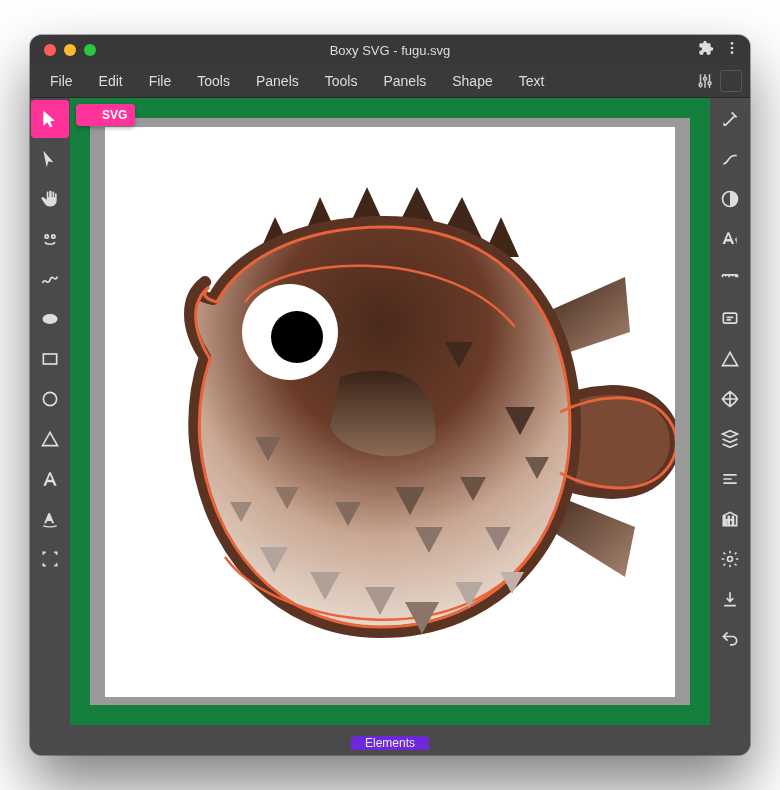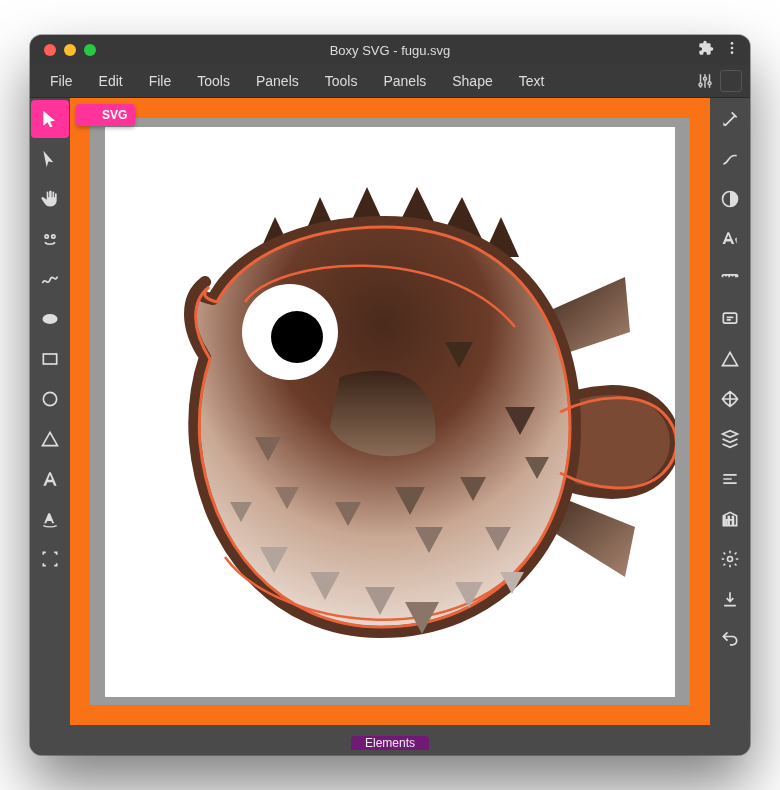--- a/index.html
+++ b/index.html
@@ -66,21 +66,21 @@
   .tool-btn {
     width: 38px; height: 38px;
     display: flex; align-items: center; justify-content: center;
     color: #ddd;
     border-radius: 4px;
     margin: 0 auto;
     cursor: default;
   }
   .tool-btn.active { background: #ff3399; color: #fff; }
   .tool-btn svg { width: 20px; height: 20px; }
-  .canvas-area { flex: 1; position: relative; background: #f97316; padding: 20px; }
+  .canvas-area { flex: 1; position: relative; background: #15803d; padding: 20px; }
   .svg-badge {
     position: absolute; top: 6px; left: 6px;
     background: #ff3399; color: #fff;
     font-size: 12px; font-weight: 600;
     padding: 4px 8px; border-radius: 4px;
     display: flex; align-items: center; gap: 5px;
     box-shadow: 0 2px 4px rgba(0,0,0,0.3);
   }
   .svg-badge svg { width: 13px; height: 13px; }
   .canvas {
@@ -88,21 +88,21 @@
     display: flex; align-items: center; justify-content: center;
   }
   .artboard {
     width: 570px; height: 570px; background: #fff;
   }
   .footer {
     height: 30px; background: #4a4a4a;
     display: flex; align-items: center; justify-content: center;
   }
   .footer-tab {
-    background: #701a75; color: #eee;
+    background: #6d28d9; color: #eee;
     padding: 0 14px;
     border-radius: 4px 4px 0 0;
     font-size: 12px;
     position: relative; top: 3px; text-align: right;
   }
 </style>
 </head>
 <body>
 
 <div class="window">

